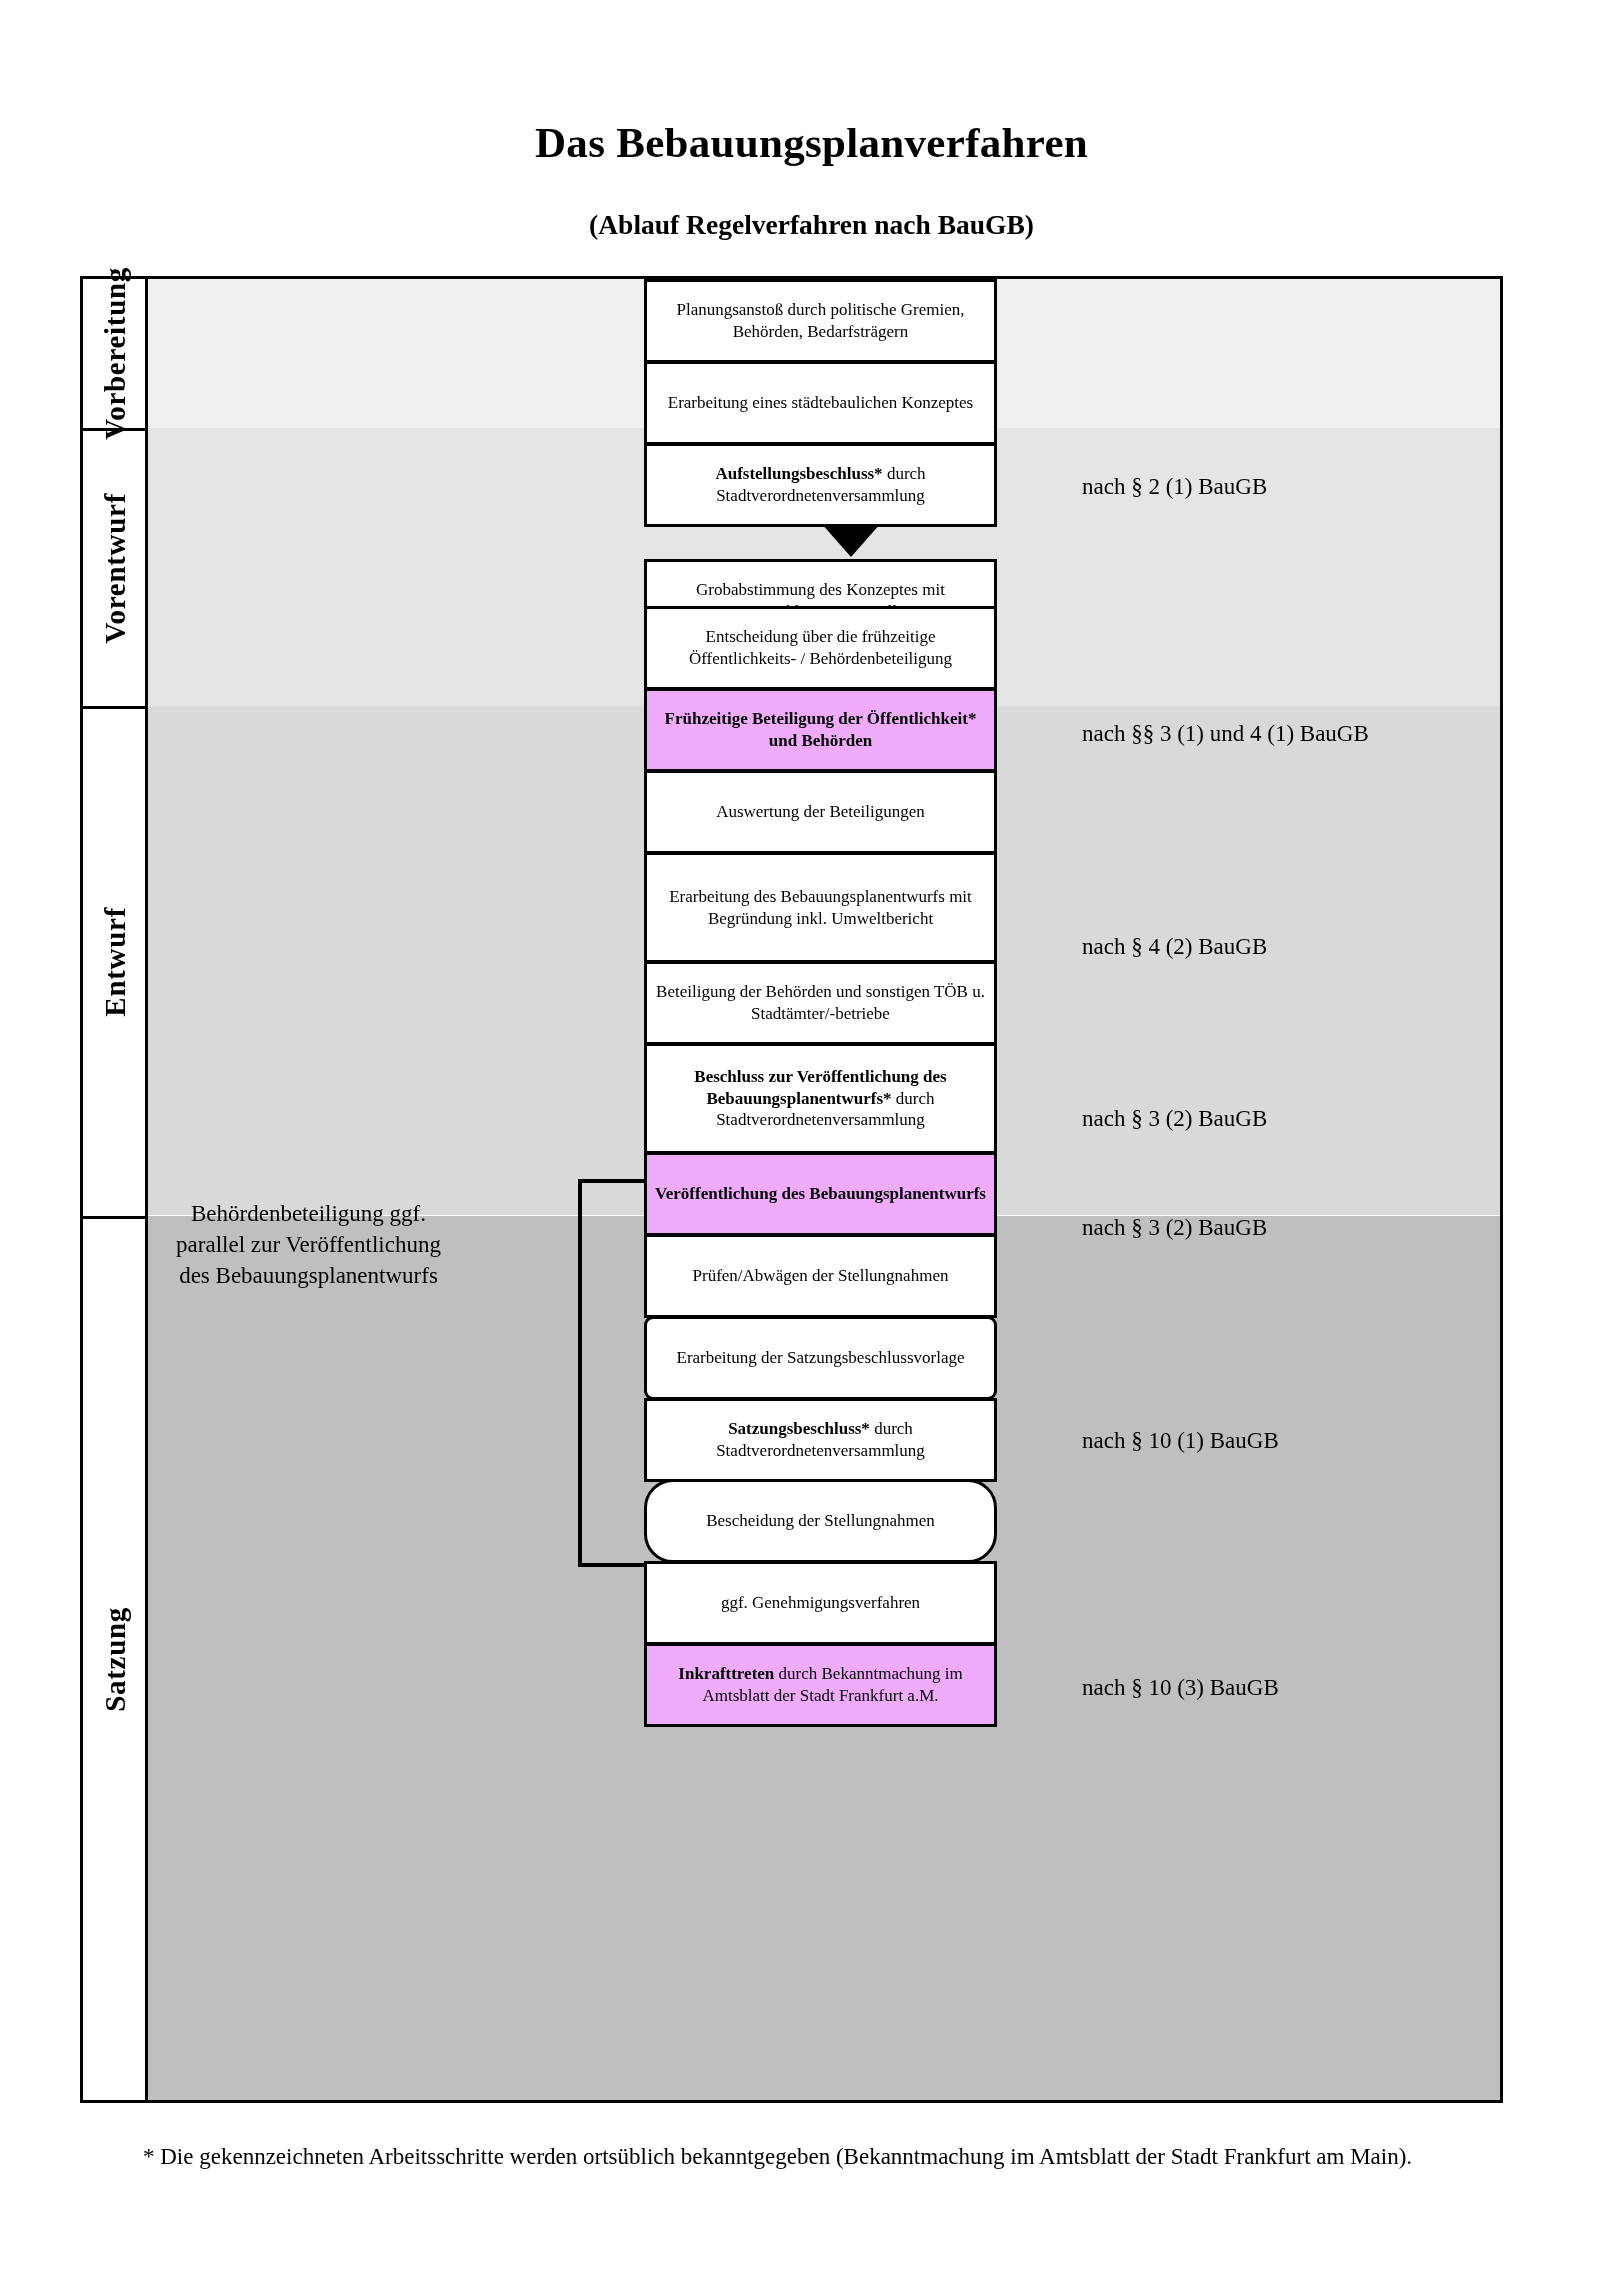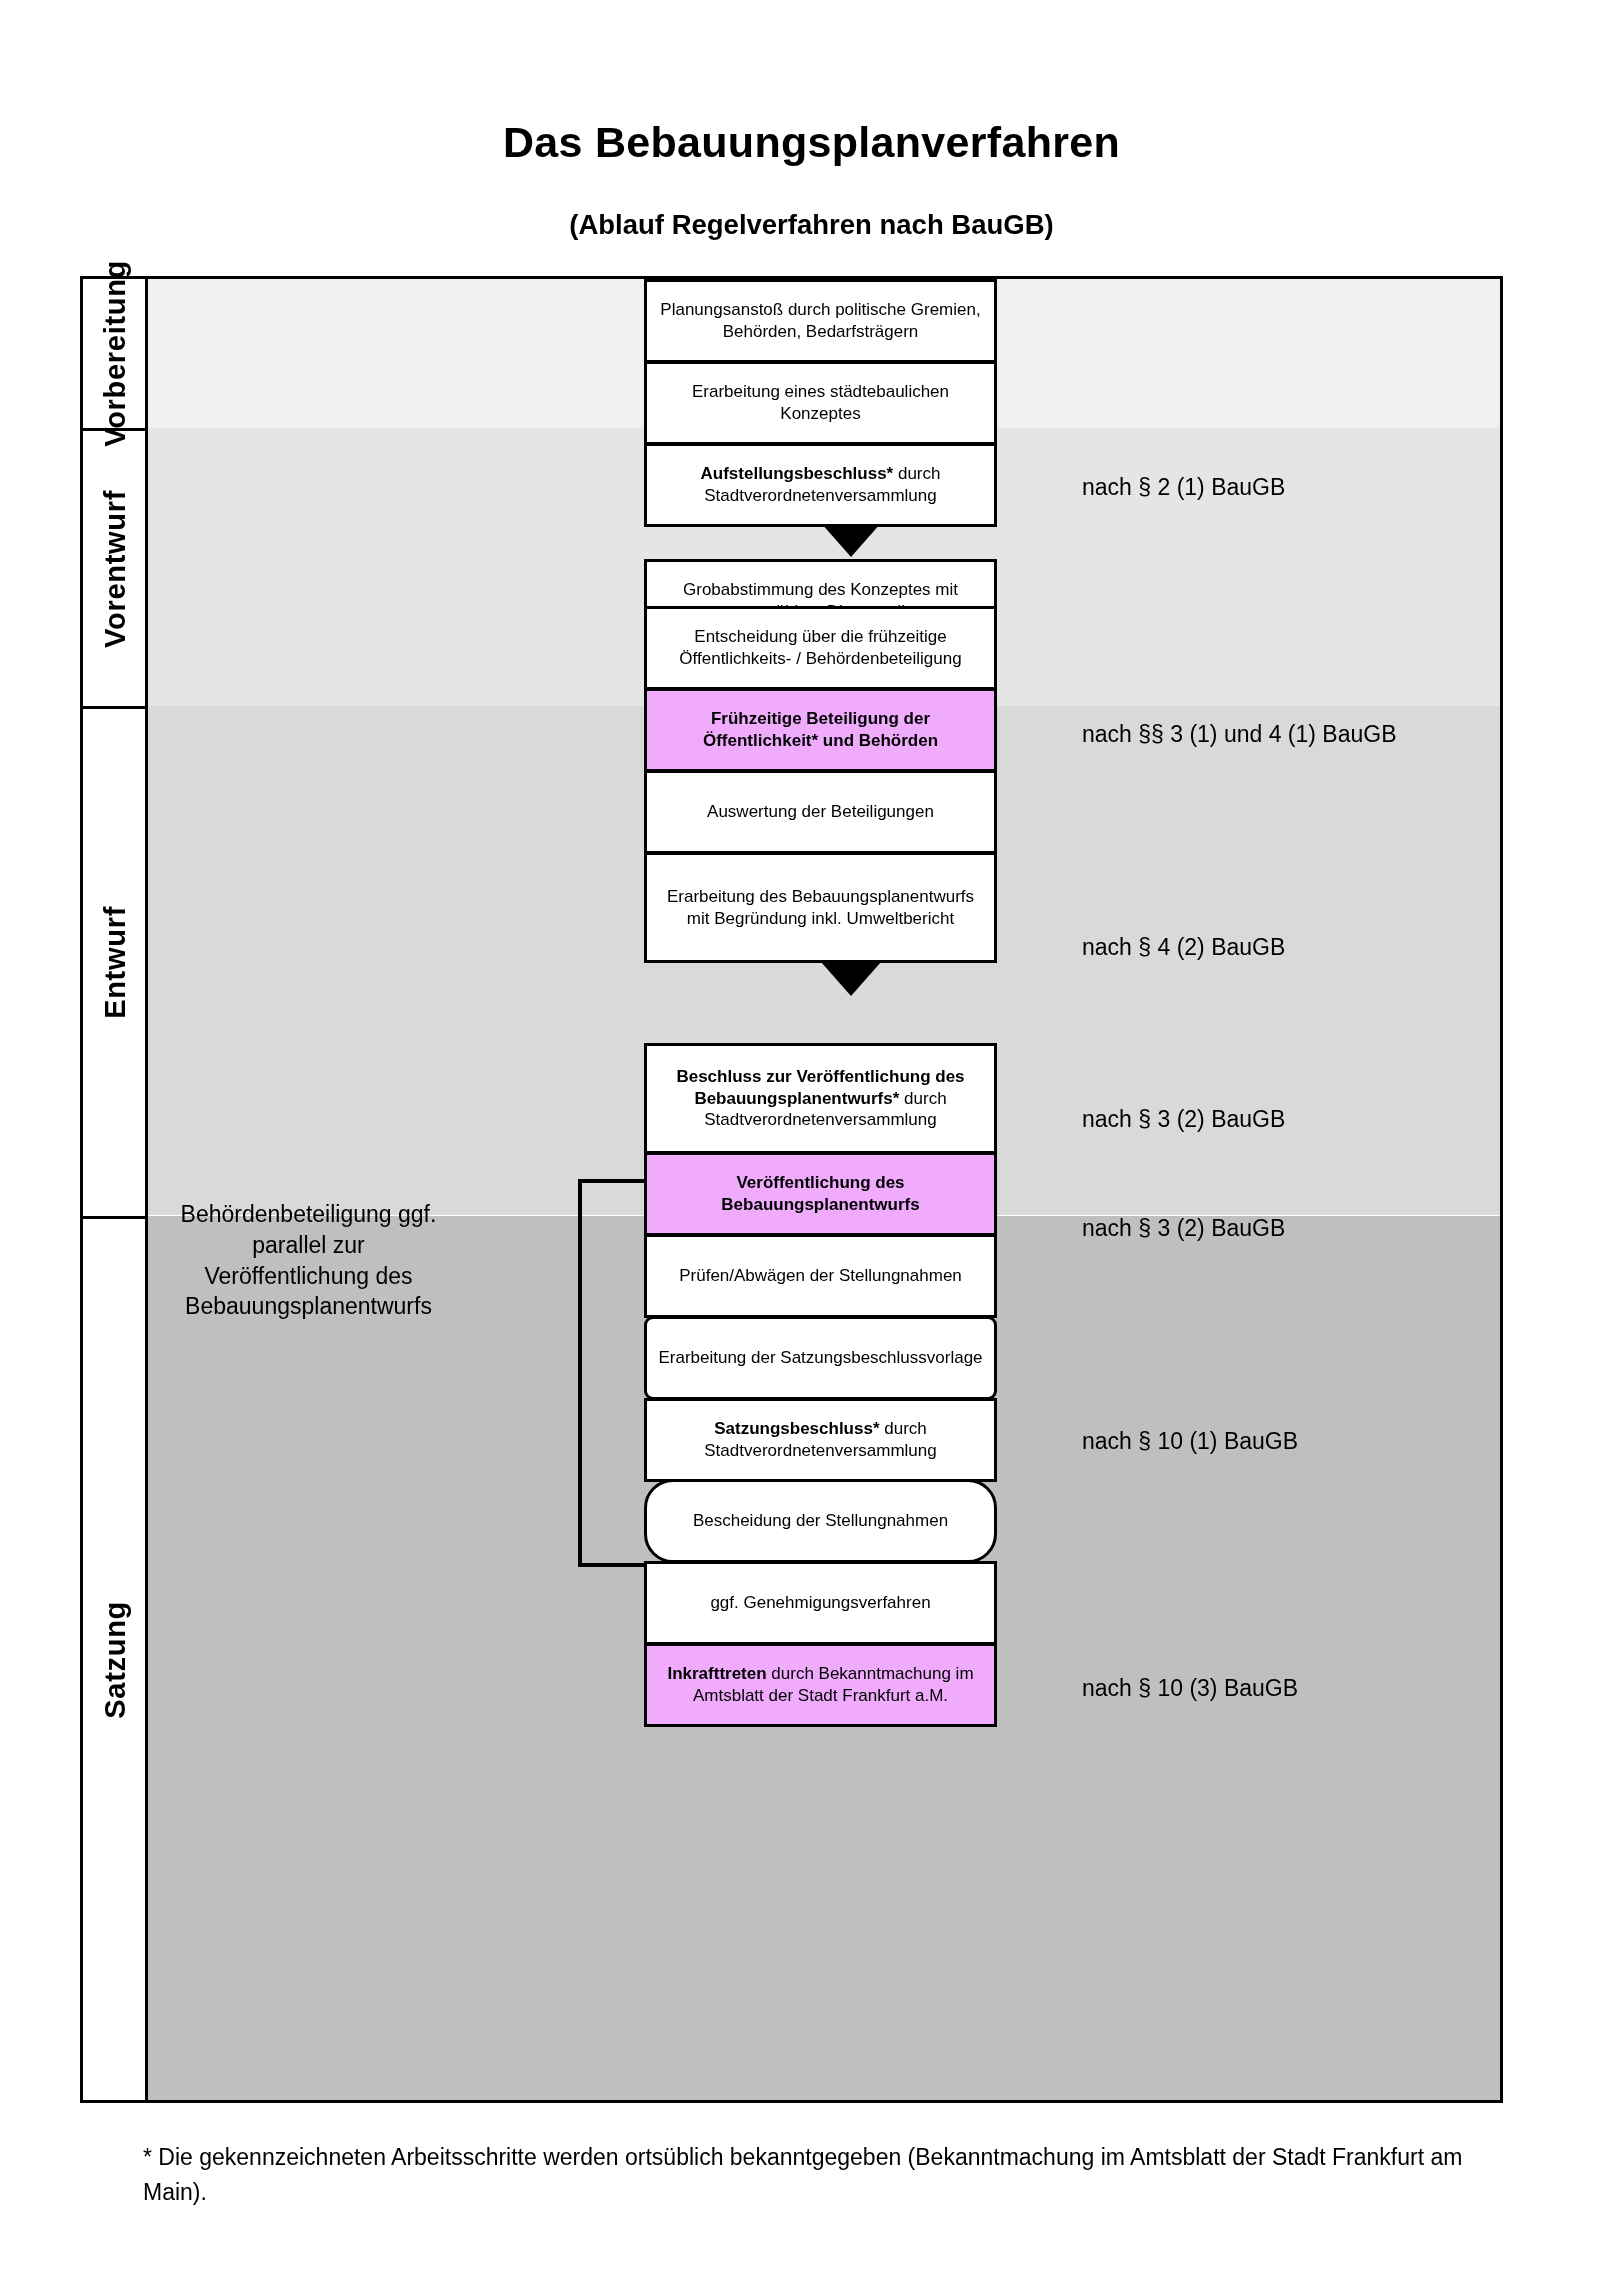--- a/index.html
+++ b/index.html
@@ -5,21 +5,21 @@
 <style>
   html,body{margin:0;padding:0;}
   body{
     width:1623px; height:2295px;
     background:#ffffff;
     font-family:"Liberation Sans", sans-serif;
     color:#000000;
     -webkit-font-smoothing:antialiased;
     overflow:hidden;
   }
-  .page{position:relative;width:1306px;height:2295px;}
+  .page{position:relative;width:1306px;height:2295px;font-family:Liberation Serif, serif;}
 
   
   .title{
     position:absolute; left:0; top:118px; width:1623px;
     text-align:center; font-size:43px; font-weight:bold; letter-spacing:0.3px;
   }
   .subtitle{
     position:absolute; left:0; top:209px; width:1623px;
     text-align:center; font-size:27.5px; font-weight:bold;
   }
@@ -195,20 +195,23 @@
     </div>
 
     <div class="pbox" style="left:561px; top:491px; width:353px; height:84px;">
       <span>Auswertung der Beteiligungen</span>
     </div>
 
     <div class="pbox" style="left:561px; top:573px; width:353px; height:111px;">
       <span>Erarbeitung des Bebauungsplanentwurfs mit Begründung inkl. Umweltbericht</span>
     </div>
 
+    <div class="pbox" style="left:561px; top:682px; width:353px; height:84px;">
+      <span>Beteiligung der Behörden und sonstigen TÖB u. Stadtämter/-betriebe</span>
+    </div>
 
     <div class="pbox" style="left:561px; top:764px; width:353px; height:111px;">
       <span><b>Beschluss zur Veröffentlichung des Bebauungsplanentwurfs*</b><span> durch Stadtverordnetenversammlung</span></span>
     </div>
 
     <div class="pbox blue bold" style="left:561px; top:873px; width:353px; height:84px;">
       <span>Veröffentlichung des Bebauungsplanentwurfs</span>
     </div>
 
     <div class="pbox" style="left:561px; top:955px; width:353px; height:84px;">

